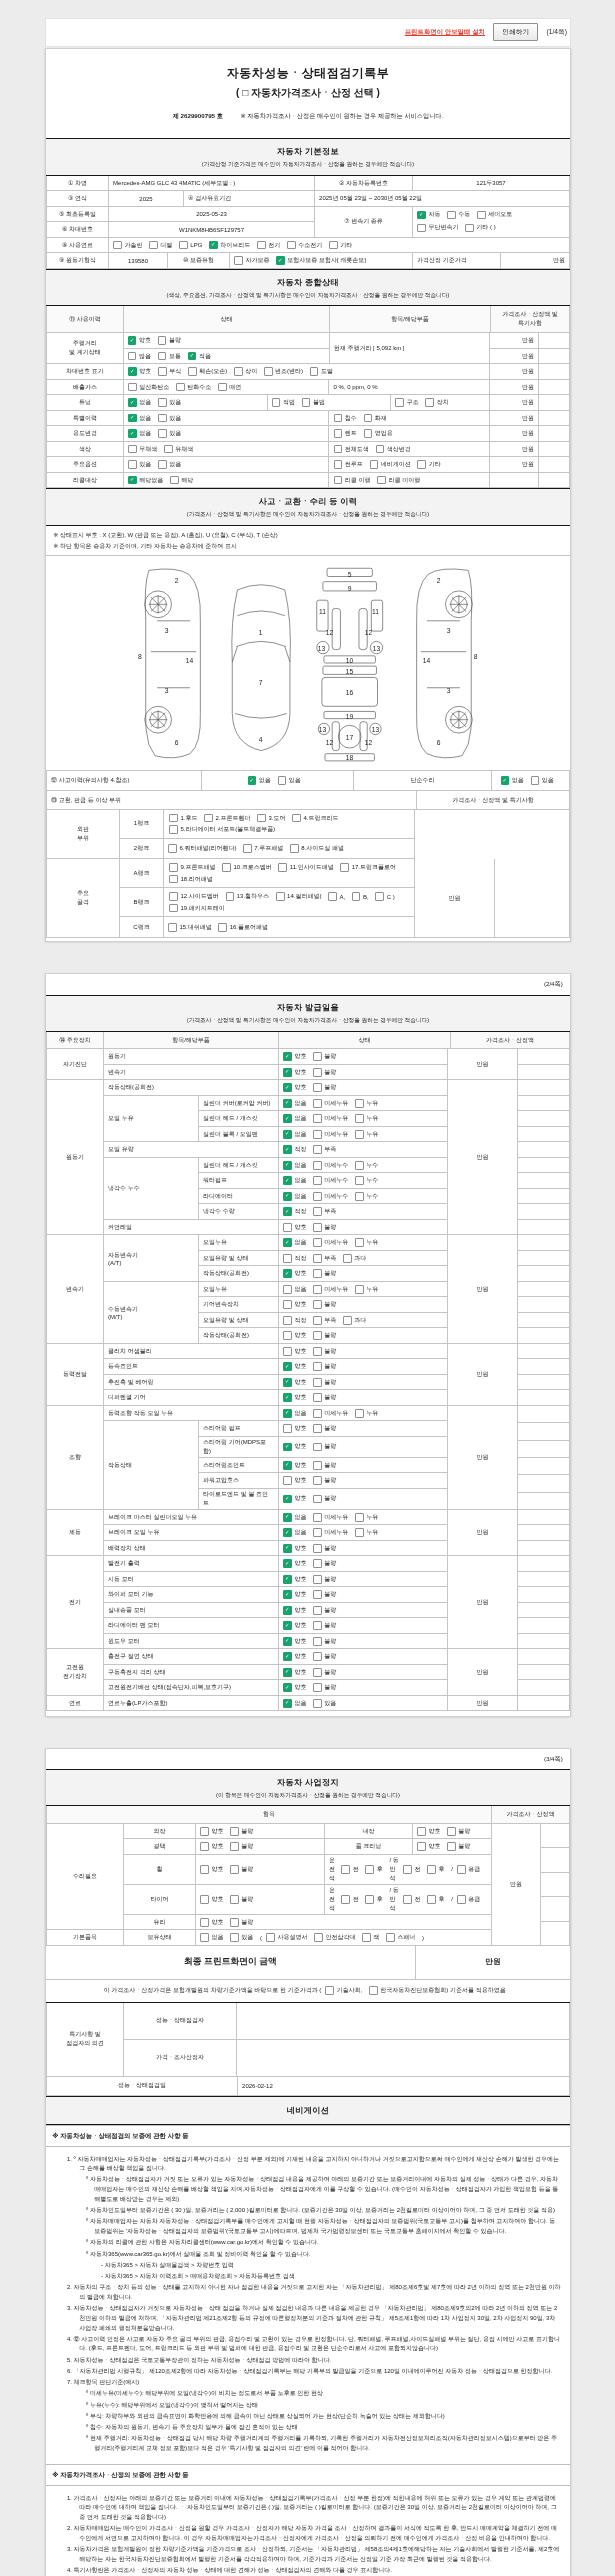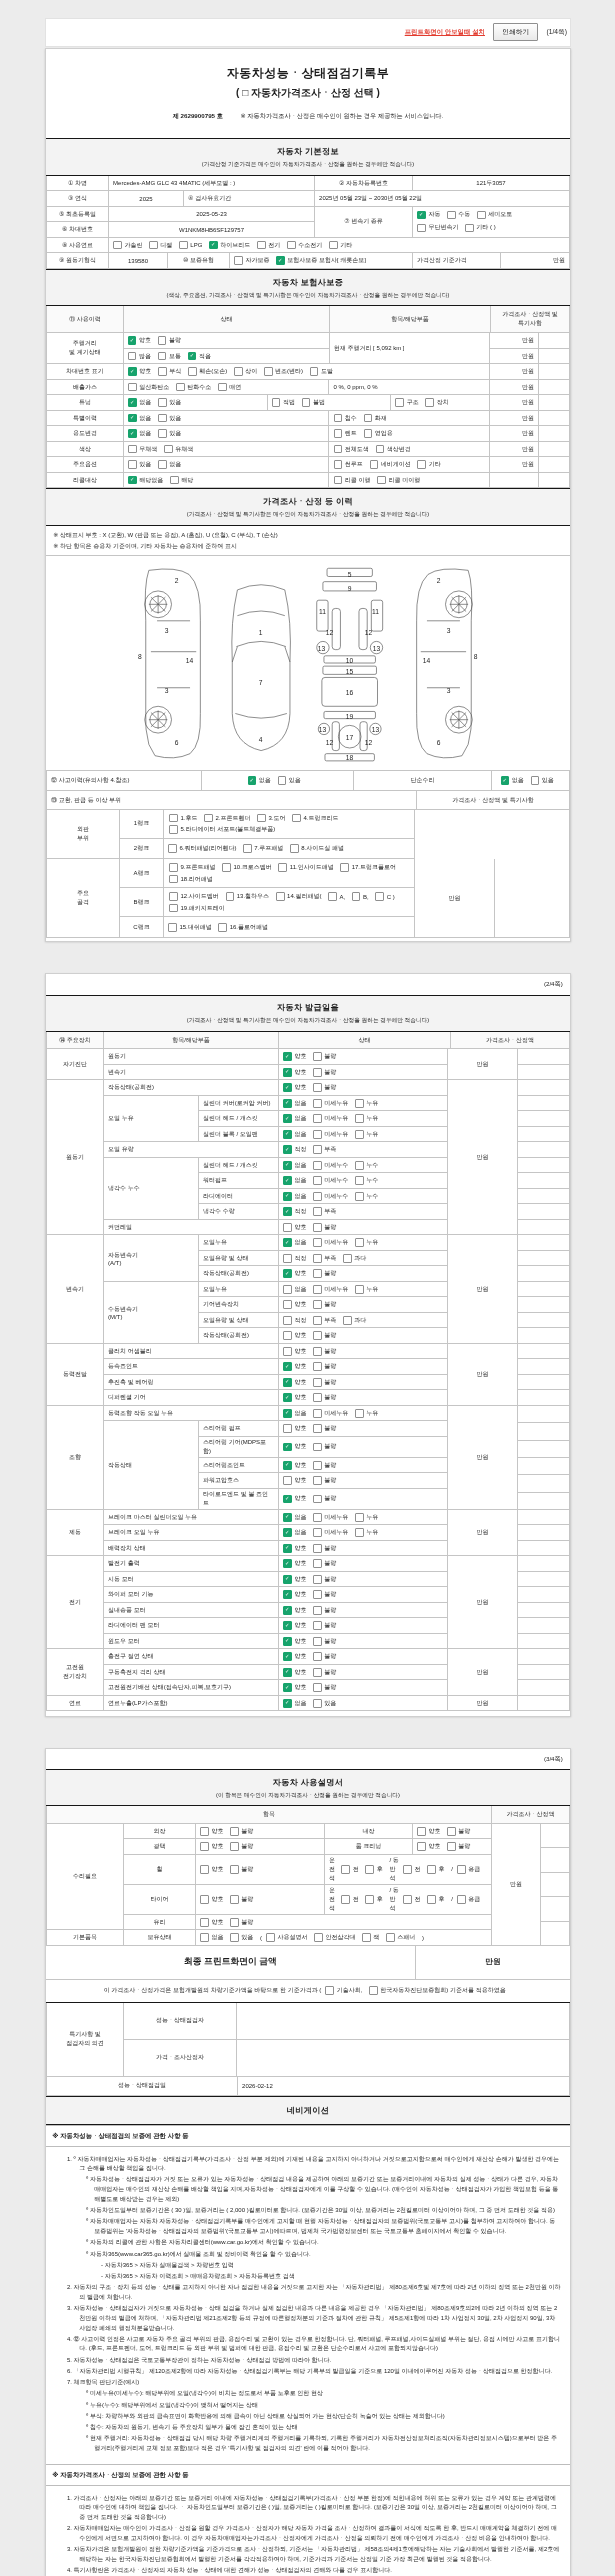--- a/index.html
+++ b/index.html
@@ -182,21 +182,21 @@
               <span class="box on"></span>
               <span class="cl">보험사보증 보험사[ 캐롯손보]</span>
             </span>
           </div>
         <div class="c" style="width:88px">가격산정 기준가격</div>
         <div class="c grow" style="justify-content:flex-end">만원</div>
       </div>
     </div>
 
     <div class="sec-head">
-      <div class="sec-title">자동차 보험사보증</div>
+      <div class="sec-title">자동차 종합상태</div>
       <div class="sec-note">(색상, 주요옵션, 가격조사ㆍ산정액 및 특기사항은 매수인이 자동차가격조사ㆍ산정을 원하는 경우에만 적습니다)</div>
     </div>
 
     <div class="tbl">
       <div class="r">
         <div class="c cen" style="width:77px;min-height:27px;background:#fafafa">⑪ 사용이력</div>
         <div class="c cen" style="width:206px;background:#fafafa">상태</div>
         <div class="c cen" style="width:161px;background:#fafafa">항목/해당부품</div>
         <div class="c cen grow" style="flex-direction:column;background:#fafafa">
           <span>가격조사ㆍ산정액 및</span>
@@ -465,21 +465,21 @@
               <span class="box"></span>
               <span class="cl">리콜 미이행</span>
             </span>
           </div>
         <div class="c price"></div>
         <div class="c endc"></div>
       </div>
     </div>
 
     <div class="sec-head">
-      <div class="sec-title">가격조사ㆍ산정 등 이력</div>
+      <div class="sec-title">사고ㆍ교환ㆍ수리 등 이력</div>
       <div class="sec-note">(가격조사ㆍ산정액 및 특기사항은 매수인이 자동차가격조사ㆍ산정을 원하는 경우에만 적습니다)</div>
     </div>
 
     <div class="diag-notes">
       <div>※ 상태표시 부호 : X (교환), W (판금 또는 용접), A (흠집), U (요철), C (부식), T (손상)</div>
       <div>※ 하단 항목은 승용차 기준이며, 기타 자동차는 승용차에 준하여 표시</div>
     </div>
 
     <div class="diag-wrap">
       <svg width="361" height="206" viewBox="0 0 700 400" fill="none" stroke="#555" stroke-width="1.3">
@@ -1494,21 +1494,21 @@
         </div>
     </div>
     <div style="height:4.1px"></div>
   </div>
 
   <div class="pgap"></div>
 
   <div class="page">
     <div class="pind-row">(3/4쪽)</div>
     <div class="sec-head">
-      <div class="sec-title">자동차 사용설명서</div>
+      <div class="sec-title">자동차 사업정지</div>
       <div class="sec-note">(이 항목은 매수인이 자동차가격조사ㆍ산정을 원하는 경우에만 적습니다)</div>
     </div>
     <div class="tbl">
       <div class="r">
         <div class="c cen" style="width:445px;min-height:17.5px;background:#fafafa">항목</div>
         <div class="c cen grow" style="background:#fafafa">가격조사ㆍ산정액</div>
       </div>
       <div class="r">
         <div class="colflex" style="flex:0 0 445px">
           <div class="r">

